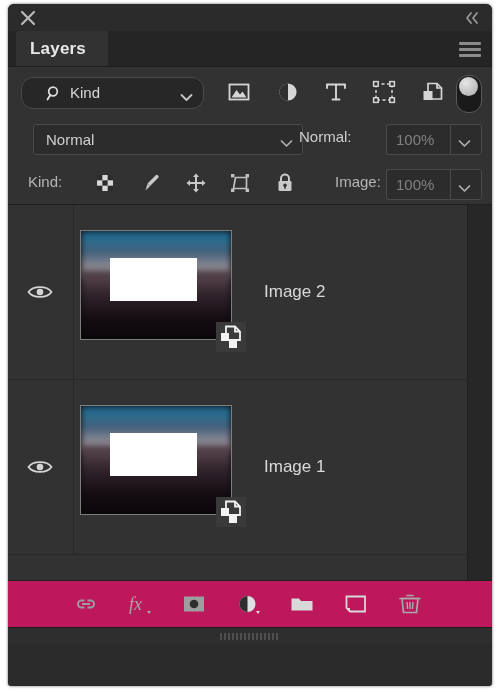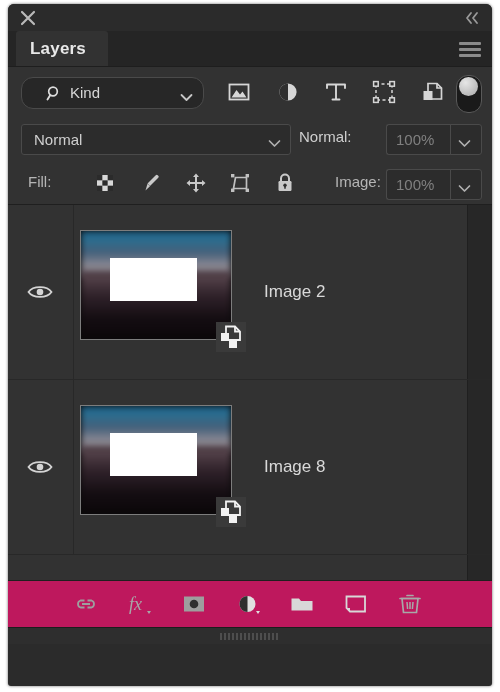--- a/index.html
+++ b/index.html
@@ -151,21 +151,21 @@
   }
 
   
   .blendrow {
     position: relative;
     height: 42px;
     background: #323232;
   }
   .blendsel {
     position: absolute;
-    left: 13px;
+    left: 25px;
     top: 6px;
     width: 268px;
     height: 29px;
     background: #2c2c2c;
     border: 1px solid #4a4a4a;
     border-radius: 3px;
     cursor: pointer;
     text-align: center;
   }
   .blendsel .btext {
@@ -529,21 +529,21 @@
     <div class="opchevbox">
       <span class="c">
         <svg width="13" height="9" viewBox="0 0 13 9">
           <path d="M1.5 2 L6.5 7 L11.5 2" stroke="#b0b0b0" stroke-width="1.7" fill="none" stroke-linecap="round" stroke-linejoin="round"></path>
         </svg>
       </span>
     </div>
   </div>
 
   <div class="lockrow">
-    <span class="locklabel">Fill:</span>
+    <span class="locklabel">Kind:</span>
 
     <div class="lockicon" style="left:85px">
       <svg width="24" height="24" viewBox="0 0 24 24">
         <rect x="4" y="4" width="16" height="16" fill="#d8d8d8"></rect>
         <rect x="4" y="4" width="5.33" height="5.33" fill="#2b2b2b"></rect>
         <rect x="14.67" y="4" width="5.33" height="5.33" fill="#2b2b2b"></rect>
         <rect x="9.33" y="9.33" width="5.33" height="5.33" fill="#2b2b2b"></rect>
         <rect x="4" y="14.67" width="5.33" height="5.33" fill="#2b2b2b"></rect>
         <rect x="14.67" y="14.67" width="5.33" height="5.33" fill="#2b2b2b"></rect>
       </svg>
@@ -645,21 +645,21 @@
         <span class="sobadge">
           <svg width="30" height="30" viewBox="0 0 30 30">
             <rect x="0" y="0" width="30" height="30" fill="#3a3a3a"></rect>
             <path d="M10 4.5 L19 4.5 L24 9.5 L24 18 L10 18 Z" fill="none" stroke="#f2f2f2" stroke-width="1.8"></path>
             <path d="M19 4.5 L19 9.5 L24 9.5" fill="none" stroke="#f2f2f2" stroke-width="1.8"></path>
             <rect x="5" y="11" width="8" height="8" fill="#f2f2f2"></rect>
             <rect x="13" y="18" width="8" height="8" fill="#f2f2f2"></rect>
           </svg>
         </span>
       </div>
-      <span class="layername">Image 8</span>
+      <span class="layername">Image 1</span>
     </div>
   </div>
 
   <div class="bottombar">
     <div class="bicon" style="left:64px">
       <svg width="28" height="26" viewBox="0 0 28 26">
         <path d="M12.5 9.5 L8.5 9.5 A3.7 3.7 0 0 0 8.5 16.5 L12.5 16.5" stroke="#9e9e9e" stroke-width="1.8" fill="none"></path>
         <path d="M15.5 9.5 L19.5 9.5 A3.7 3.7 0 0 1 19.5 16.5 L15.5 16.5" stroke="#9e9e9e" stroke-width="1.8" fill="none"></path>
         <path d="M10 13 L18 13" stroke="#9e9e9e" stroke-width="1.8"></path>
       </svg>

